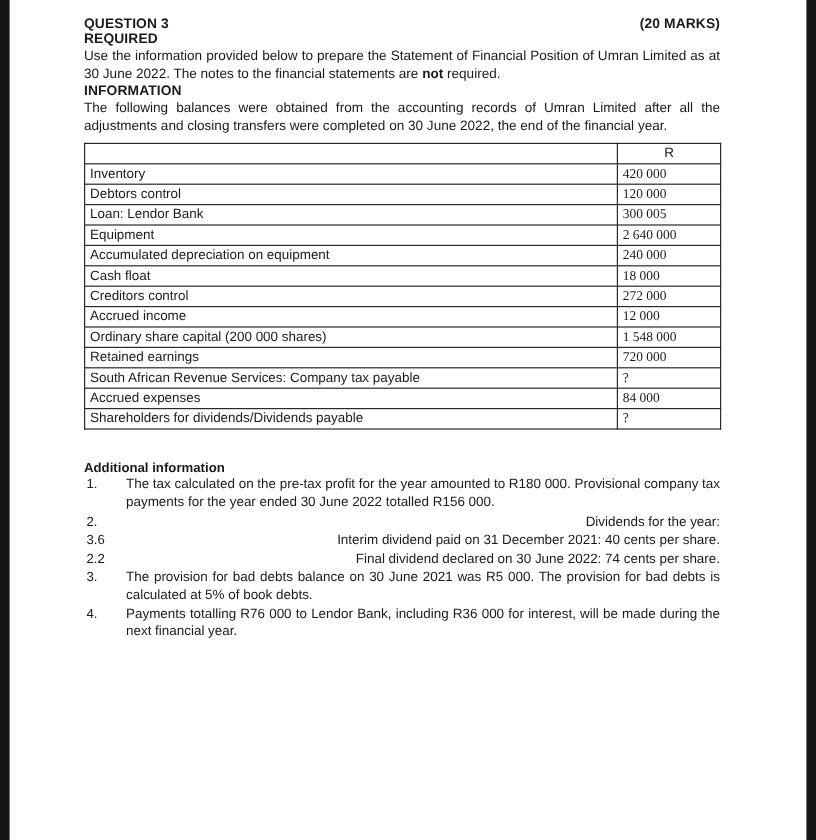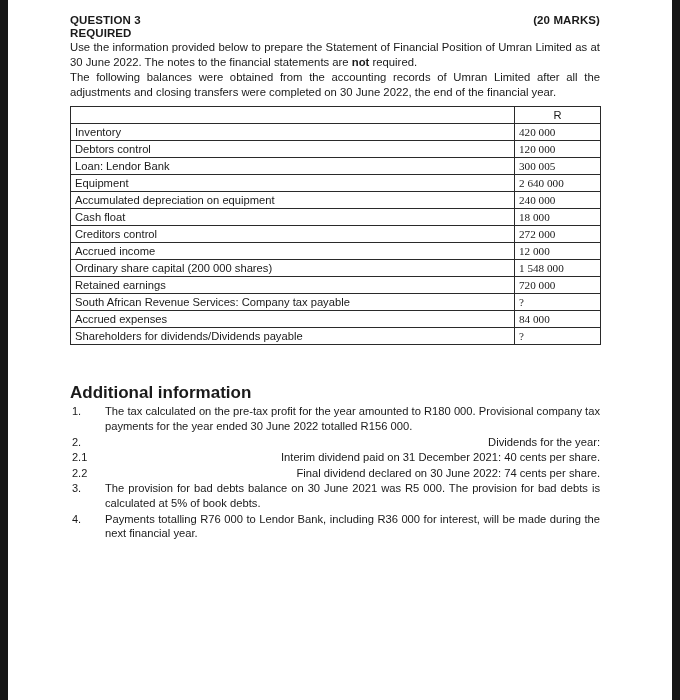--- a/index.html
+++ b/index.html
@@ -74,22 +74,22 @@
   td.desc { text-align: left; }
   td.amt  { text-align: left; font-family: Liberation Serif, serif; }
   th.hdr-blank { }
   th.hdr-r {
     text-align: center;
     font-weight: bold;
   }
 
   .addl-title {
     font-weight: bold;
-    font-size: 17px;
-    margin-top: 38px;
+    font-size: 11px;
+    margin-top: 26px;
   }
   .note-row {
     display: flex;
     align-items: flex-start;
     margin-top: 1px;
   }
   .note-num {
     width: 35px;
     flex: 0 0 35px;
     font-size: 11px;
@@ -115,20 +115,21 @@
 <div class="page">
 
   <div class="q-header">
     <span>QUESTION 3</span>
     <span>(20 MARKS)</span>
   </div>
 
   <div class="section-title">REQUIRED</div>
   <p class="body"><span>Use the information provided below to prepare the Statement of Financial Position of Umran Limited as at 30 June 2022.  The notes to the financial statements are </span><span class="bold">not</span><span> required.</span></p>
 
+  <div class="section-title">INFORMATION</div>
   <p class="body">The following balances were obtained from the accounting records of Umran Limited after all the adjustments and closing transfers were completed on 30 June 2022, the end of the financial year.</p>
 
   <table class="balances">
     <colgroup>
         <col class="desc">
         <col class="amt">
       </colgroup>
     <thead>
       <tr>
         <th class="hdr-blank"></th>
@@ -195,21 +196,21 @@
 
   <div class="note-row">
     <div class="note-num">1.</div>
     <div class="note-text">The tax calculated on the pre-tax profit for the year amounted to R180 000.  Provisional company tax payments for the year ended 30 June 2022 totalled R156 000.</div>
   </div>
   <div class="note-row">
     <div class="note-num">2.</div>
     <div class="note-text tight">Dividends for the year:</div>
   </div>
   <div class="note-row">
-    <div class="note-num">2.1</div>
+    <div class="note-num">3.6</div>
     <div class="note-text tight">Interim dividend paid on 31 December 2021: 40 cents per share.</div>
   </div>
   <div class="note-row">
     <div class="note-num">2.2</div>
     <div class="note-text tight">Final dividend declared on 30 June 2022: 74 cents per share.</div>
   </div>
   <div class="note-row">
     <div class="note-num">3.</div>
     <div class="note-text">The provision for bad debts balance on 30 June 2021 was R5 000.  The provision for bad debts is calculated at 5% of book debts.</div>
   </div>

